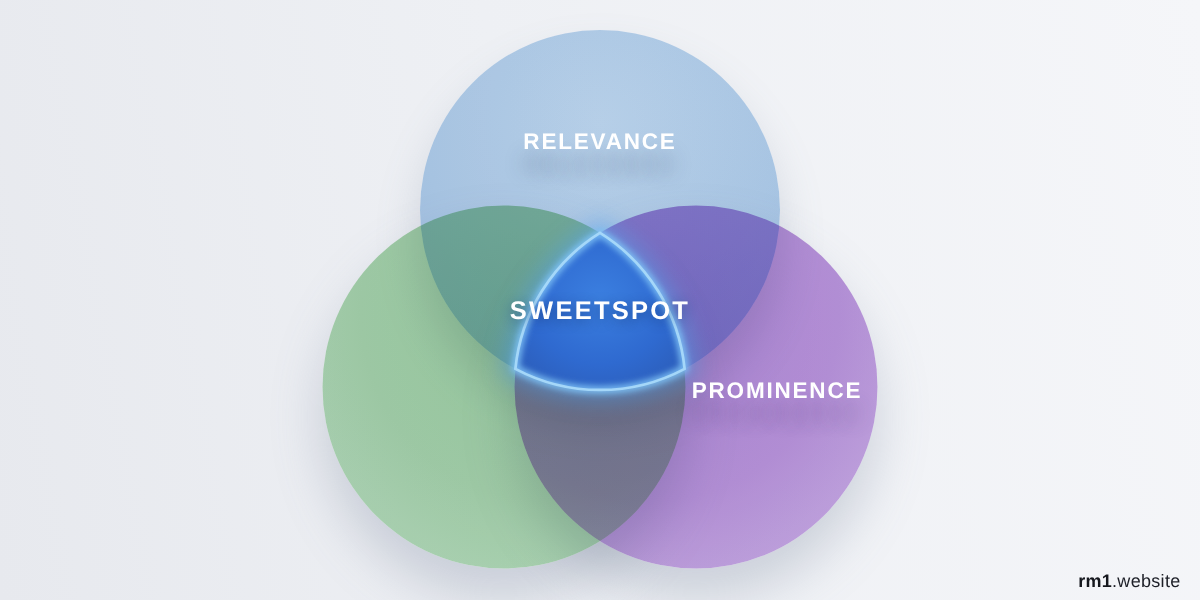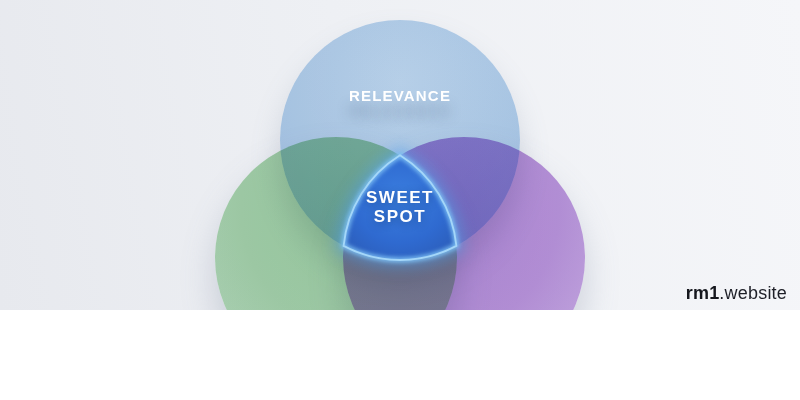--- a/index.html
+++ b/index.html
@@ -3,21 +3,21 @@
 <meta charset="utf-8">
 <style>
   html, body {
     margin: 0;
     padding: 0;
     font-family: "Liberation Sans", sans-serif;
   }
   .stage {
     position: relative;
     width: 800px;
-    height: 310px;
+    height: 400px;
     overflow: hidden;
     background: linear-gradient(80deg, #e7e9ee 0%, #eef0f4 45%, #f5f6f9 100%);
   }
   .circle {
     position: absolute;
     border-radius: 50%;
     mix-blend-mode: multiply;
   }
   .c-relevance {
     left: 280px; top: 20px; width: 240px; height: 240px;
@@ -49,34 +49,33 @@
     white-space: nowrap;
   }
   .l-relevance { left: 400px; top: 95px;  text-shadow: 0 15px 13px rgba(40,60,95,0.35); }
   .l-distance  { left: 287px; top: 261px; text-shadow: 0 15px 13px rgba(40,80,50,0.30); }
   .l-prominence{ left: 518px; top: 261px; text-shadow: 0 15px 13px rgba(70,50,105,0.30); }
   .sweet-label {
     position: absolute;
     left: 400px; top: 207px;
     transform: translate(-50%, -50%);
     display: flex;
-    flex-direction: column;
     align-items: center;
     color: #ffffff;
     font-weight: bold;
     font-size: 17px;
     line-height: 19px;
     letter-spacing: 1.5px;
     text-shadow: 0 2px 8px rgba(15,40,90,0.45);
   }
   .watermark {
     position: absolute;
     right: 13px;
     bottom: 6px;
-    font-size: 18px;
+    font-size: 12px;
     color: #15171d;
     letter-spacing: 0.2px;
     margin-top: 47px;
   }
   .wm-brand { font-weight: bold; }
   .wm-suffix { font-weight: normal; color: #1d1f27; }
 </style>
 </head>
 <body>
 
@@ -104,20 +103,21 @@
         <feGaussianBlur stdDeviation="2.2"></feGaussianBlur>
       </filter>
     </defs>
     <use href="#ssPath" fill="none" stroke="#57a4f0" stroke-width="16" opacity="0.5" filter="url(#fBlurBig)"></use>
     <use href="#ssPath" fill="url(#ssFill)"></use>
     <use href="#ssPath" fill="none" stroke="#7fc2f6" stroke-width="5" opacity="0.95" filter="url(#fBlurSm)"></use>
     <use href="#ssPath" fill="none" stroke="#abdcfb" stroke-width="1.8" opacity="0.9"></use>
   </svg>
 
   <div class="label l-relevance">RELEVANCE</div>
+  <div class="label l-prominence">PROMINENCE</div>
 
   <div class="sweet-label">
     <span>SWEET</span>
     <span>SPOT</span>
   </div>
 
   <div class="watermark"><span class="wm-brand">rm1</span><span class="wm-suffix">.website</span></div>
 
 </div>
 

